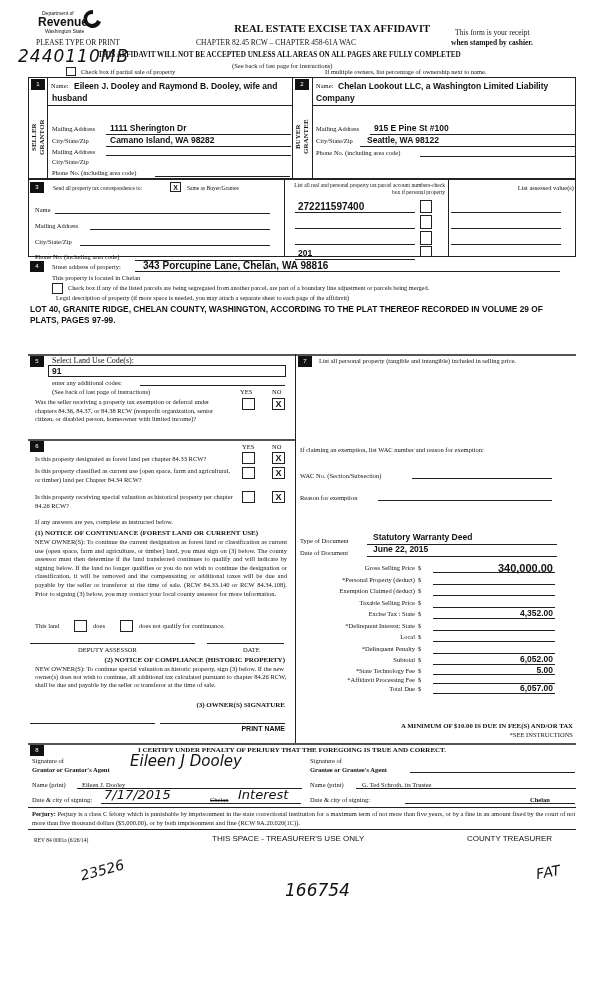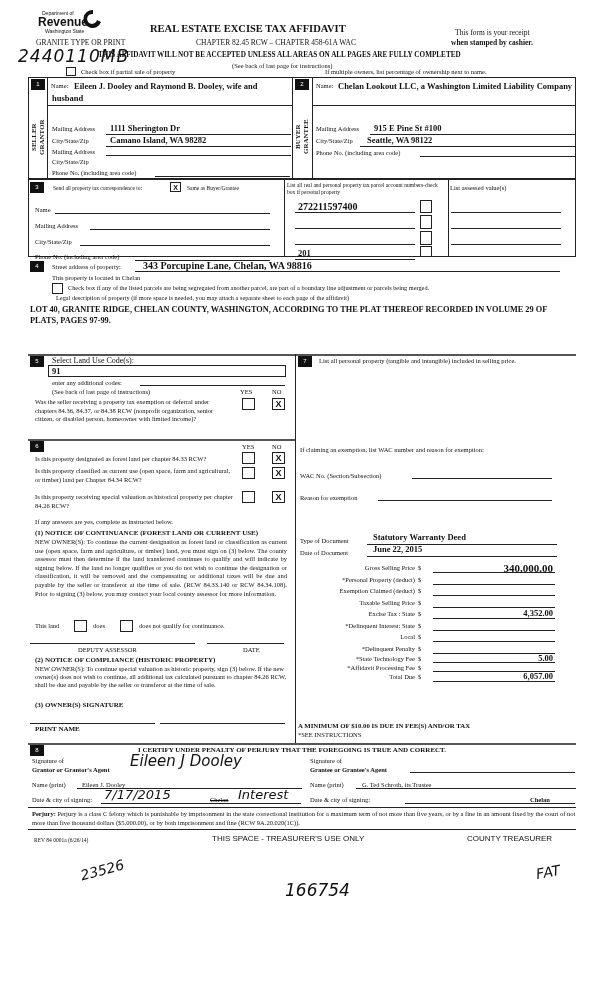--- a/index.html
+++ b/index.html
@@ -1,46 +1,46 @@
 <!DOCTYPE html>
 <html><head>
 <meta charset="utf-8">
 <style>
   * { box-sizing: border-box; margin: 0; padding: 0; }
   body { width: 600px; height: 997px; background: #fff; font-family: "Liberation Serif", serif; color: #111; position: relative; overflow: hidden; font-size: 8px; }
   .abs { position: absolute; }
-  .sans { font-family: Liberation Serif, serif; font-weight: bold; }
+  .sans { font-family: Liberation Sans, sans-serif; font-weight: bold; }
   .hand { font-family: "DejaVu Sans", sans-serif; font-style: italic; font-weight: normal; color: #111; }
   .badge { background: #111; color: #fff; font-size: 6px; text-align: center; line-height: 11px; height: 11px; width: 14px; font-family: "Liberation Sans", sans-serif; }
   .line { border-bottom: 1px solid #222; }
   .box { border: 1px solid #222; background: #fff; width: 13px; height: 12px; text-align: center; font-size: 9px; font-weight: bold; line-height: 11px; font-family: "Liberation Sans", sans-serif; }
   .vline { border-left: 1px solid #222; }
   .hrule { border-top: 1px solid #222; }
   .small { font-size: 6.5px; }
   .tiny { font-size: 5.5px; }
   .bold { font-weight: bold; }
-  .center { text-align: left; }
+  .center { text-align: right; }
   .right { text-align: right; }
   .vert { writing-mode: vertical-rl; transform: rotate(180deg); font-weight: bold; font-size: 7px; text-align: center; line-height: 8px; }
 </style>
 </head>
 <body>
 
 <div class="abs" style="left:38px;top:8px;width:70px;height:28px;">
   <div class="abs" style="left:4px;top:2px;font-size:5px;font-family:'Liberation Sans',sans-serif;">Department of</div>
   <div class="abs bold" style="left:0;top:7px;font-size:12px;font-family:'Liberation Sans',sans-serif;">Revenue</div>
   <div class="abs" style="left:7px;top:20px;font-size:5px;font-family:'Liberation Sans',sans-serif;">Washington State</div>
   <svg class="abs" style="left:44px;top:0;" width="22" height="22" viewBox="0 0 22 22">
       <path d="M11 2 A9 9 0 1 0 19 14 L15 12 A5 5 0 1 1 11 6 Z" fill="#111"></path>
     </svg>
 </div>
 <div class="abs bold center" style="left:150px;top:23px;width:280px;font-size:10.5px;">REAL ESTATE EXCISE TAX AFFIDAVIT</div>
 <div class="abs" style="left:455px;top:28px;font-size:7.5px;">This form is your receipt</div>
 <div class="abs" style="left:451px;top:38px;font-size:7.5px;font-weight:bold;">when stamped by cashier.</div>
-<div class="abs" style="left:36px;top:38px;font-size:7.5px;">GRANITE TYPE OR PRINT</div>
+<div class="abs" style="left:36px;top:38px;font-size:7.5px;">PLEASE TYPE OR PRINT</div>
 <div class="abs" style="left:196px;top:38px;font-size:7.5px;">CHAPTER 82.45 RCW – CHAPTER 458-61A WAC</div>
 <div class="abs hand" style="left:18px;top:46px;font-size:17px;letter-spacing:1px;">2440110MB</div>
 <div class="abs bold" style="left:98px;top:51px;font-size:7.2px;">THIS AFFIDAVIT WILL NOT BE ACCEPTED UNLESS ALL AREAS ON ALL PAGES ARE FULLY COMPLETED</div>
 <div class="abs" style="left:232px;top:62px;font-size:6.5px;">(See back of last page for instructions)</div>
 <div class="abs box" style="left:66px;top:67px;width:10px;height:9px;"></div>
 <div class="abs small" style="left:81px;top:68px;">Check box if partial sale of property</div>
 <div class="abs small" style="left:325px;top:68px;">If multiple owners, list percentage of ownership next to name.</div>
 
 <div class="abs" style="left:28px;top:77px;width:548px;height:102px;border:1px solid #222;"></div>
 <div class="abs vline" style="left:292px;top:77px;height:102px;"></div>
@@ -236,20 +236,26 @@
   </div>
   <div style="position:relative;height:11.5px;">
     <span class="abs small right" style="right:145px;top:1px;width:130px;">Local</span>
     <span class="abs small" style="left:120px;top:1px;">$</span>
     <span class="abs line" style="left:135px;top:0;width:122px;height:10px;"></span>
   </div>
   <div style="position:relative;height:11.5px;">
     <span class="abs small right" style="right:145px;top:1px;width:130px;">*Delinquent Penalty</span>
     <span class="abs small" style="left:120px;top:1px;">$</span>
     <span class="abs line" style="left:135px;top:0;width:122px;height:10px;"></span>
+  </div>
+  <div style="position:relative;height:11.5px;">
+    <span class="abs small right" style="right:145px;top:1px;width:130px;">Subtotal</span>
+    <span class="abs small" style="left:120px;top:1px;">$</span>
+    <span class="abs line" style="left:135px;top:0;width:122px;height:10px;"></span>
+    <span class="abs sans right" style="left:135px;width:120px;top:-1px;font-size:8.5px;">6,052.00</span>
   </div>
   <div style="position:relative;height:9px;">
     <span class="abs small right" style="right:145px;top:0;width:130px;">*State Technology Fee</span>
     <span class="abs small" style="left:120px;top:0;">$</span>
     <span class="abs line" style="left:135px;top:-1px;width:122px;height:9px;"></span>
     <span class="abs sans right" style="left:135px;width:120px;top:-2px;font-size:8.5px;">5.00</span>
   </div>
   <div style="position:relative;height:9px;">
     <span class="abs small right" style="right:145px;top:0;width:130px;">*Affidavit Processing Fee</span>
     <span class="abs small" style="left:120px;top:0;">$</span>

